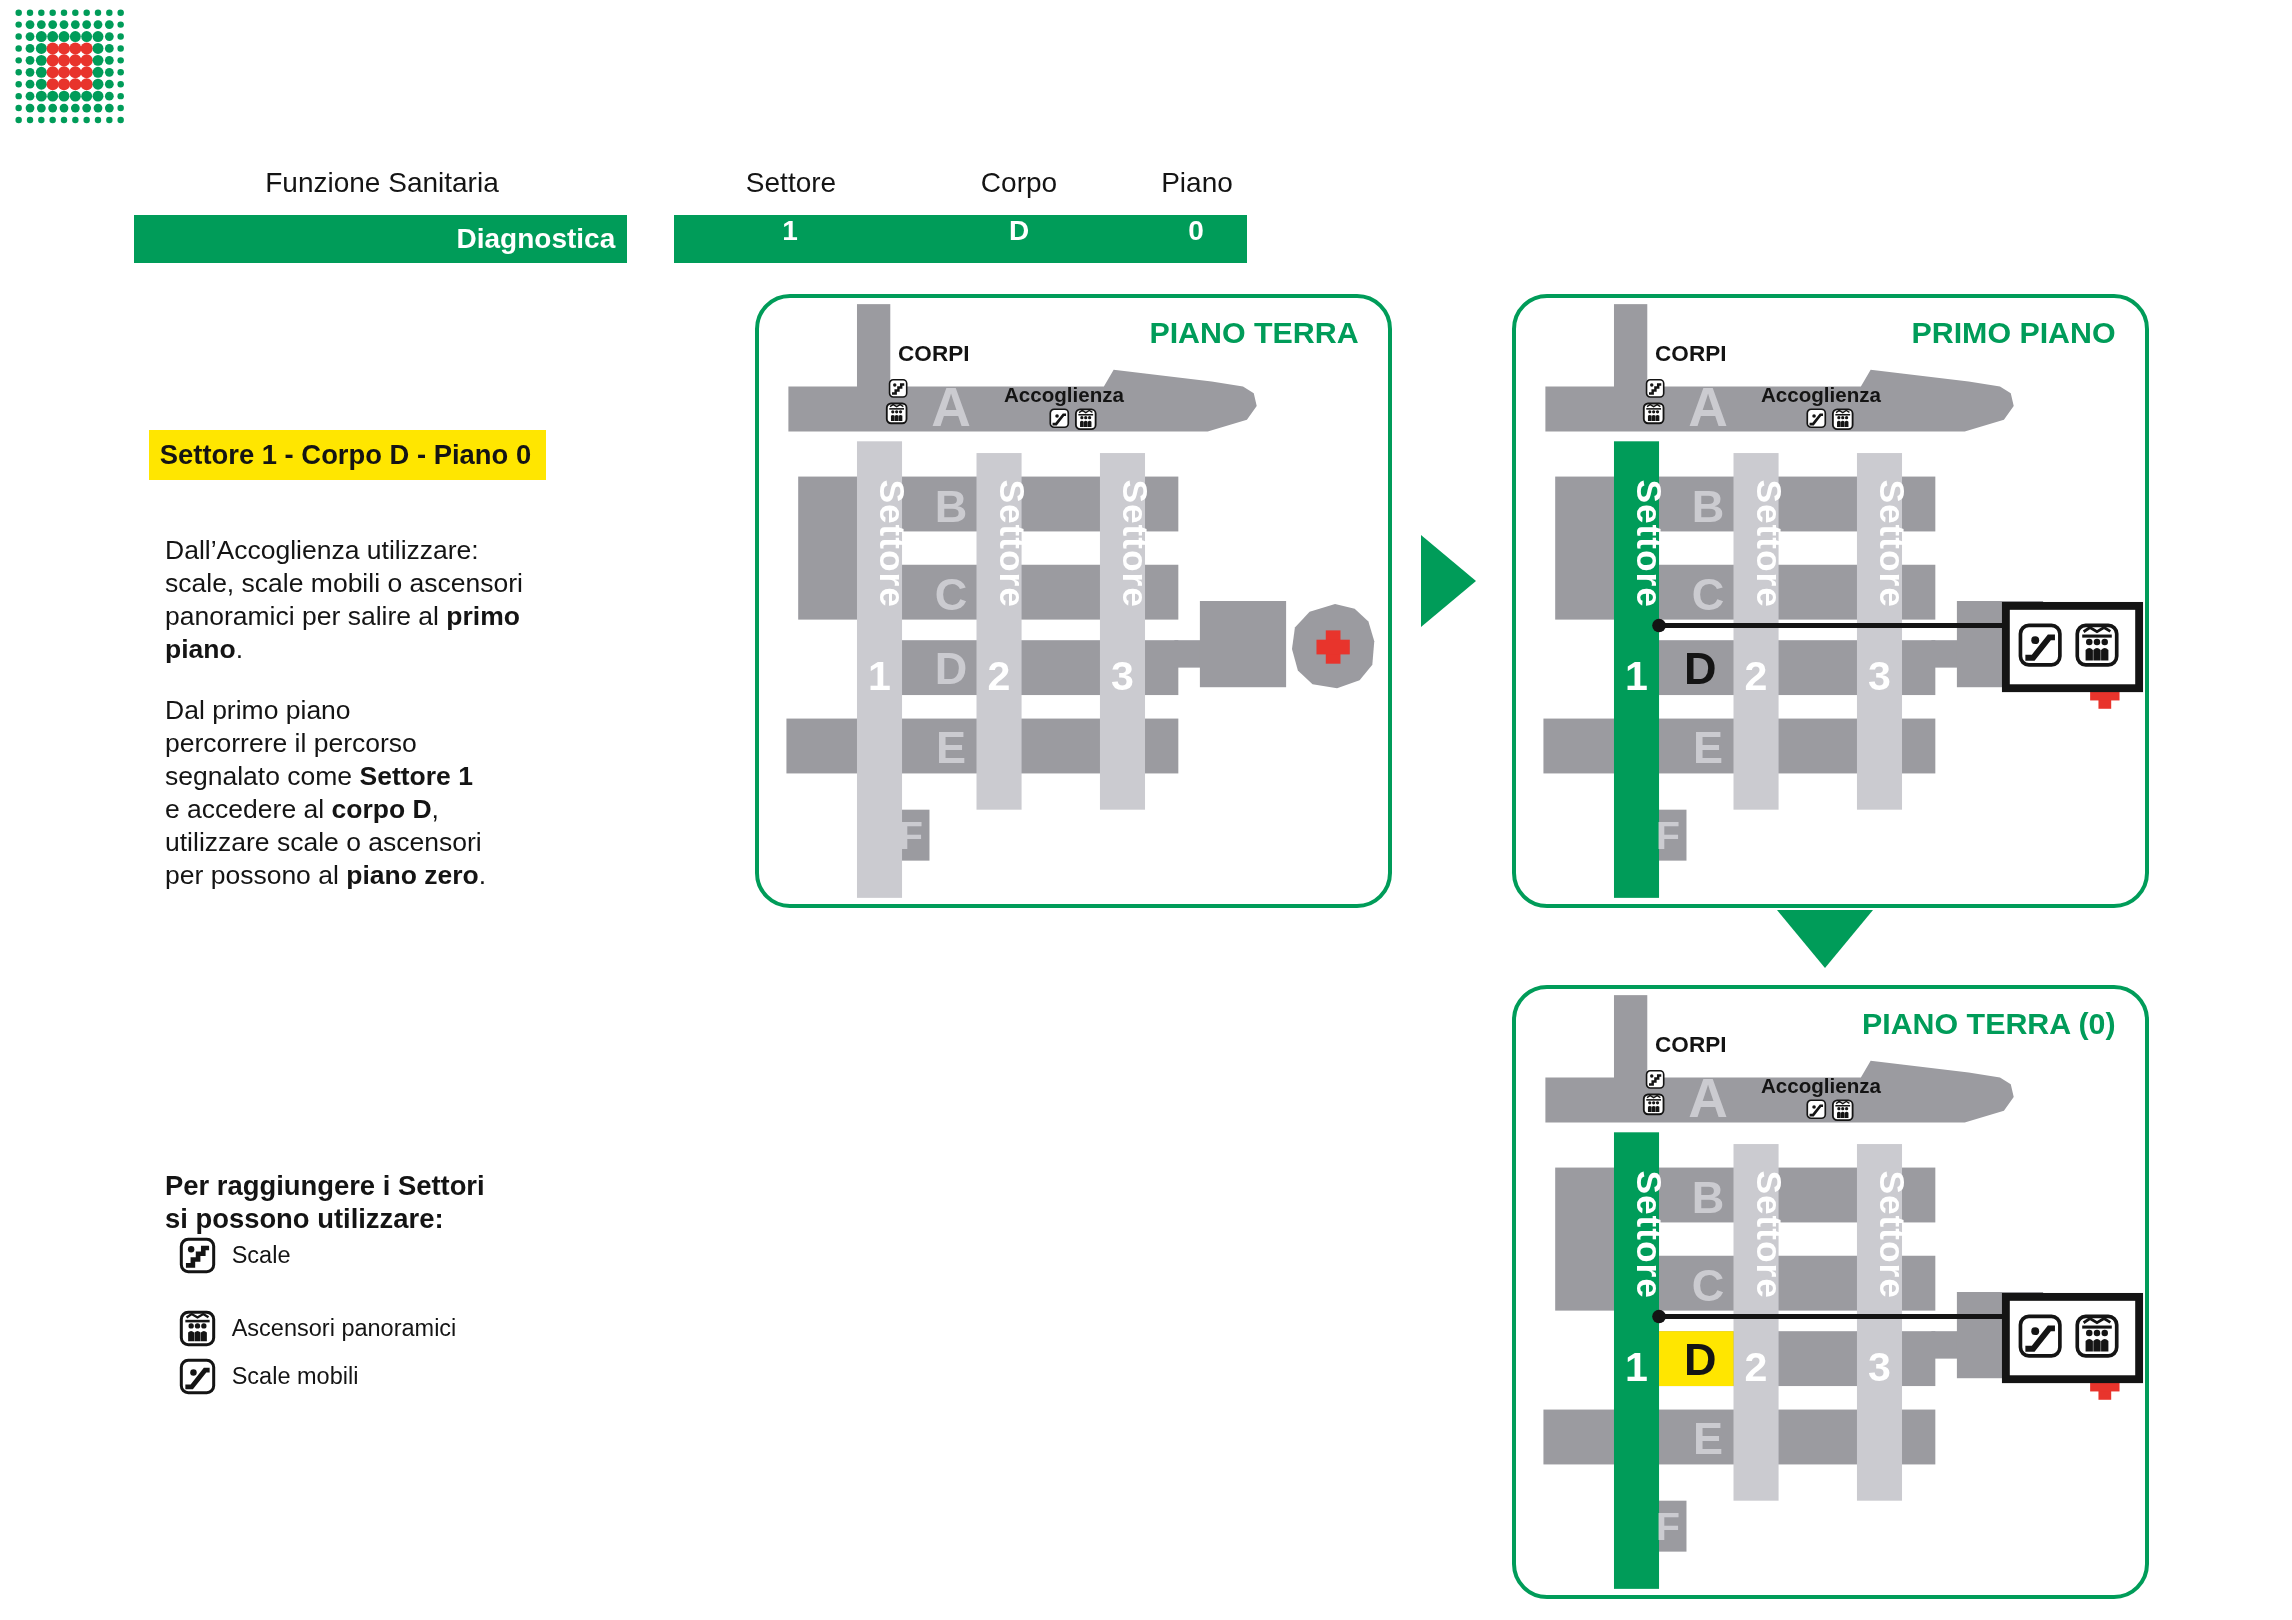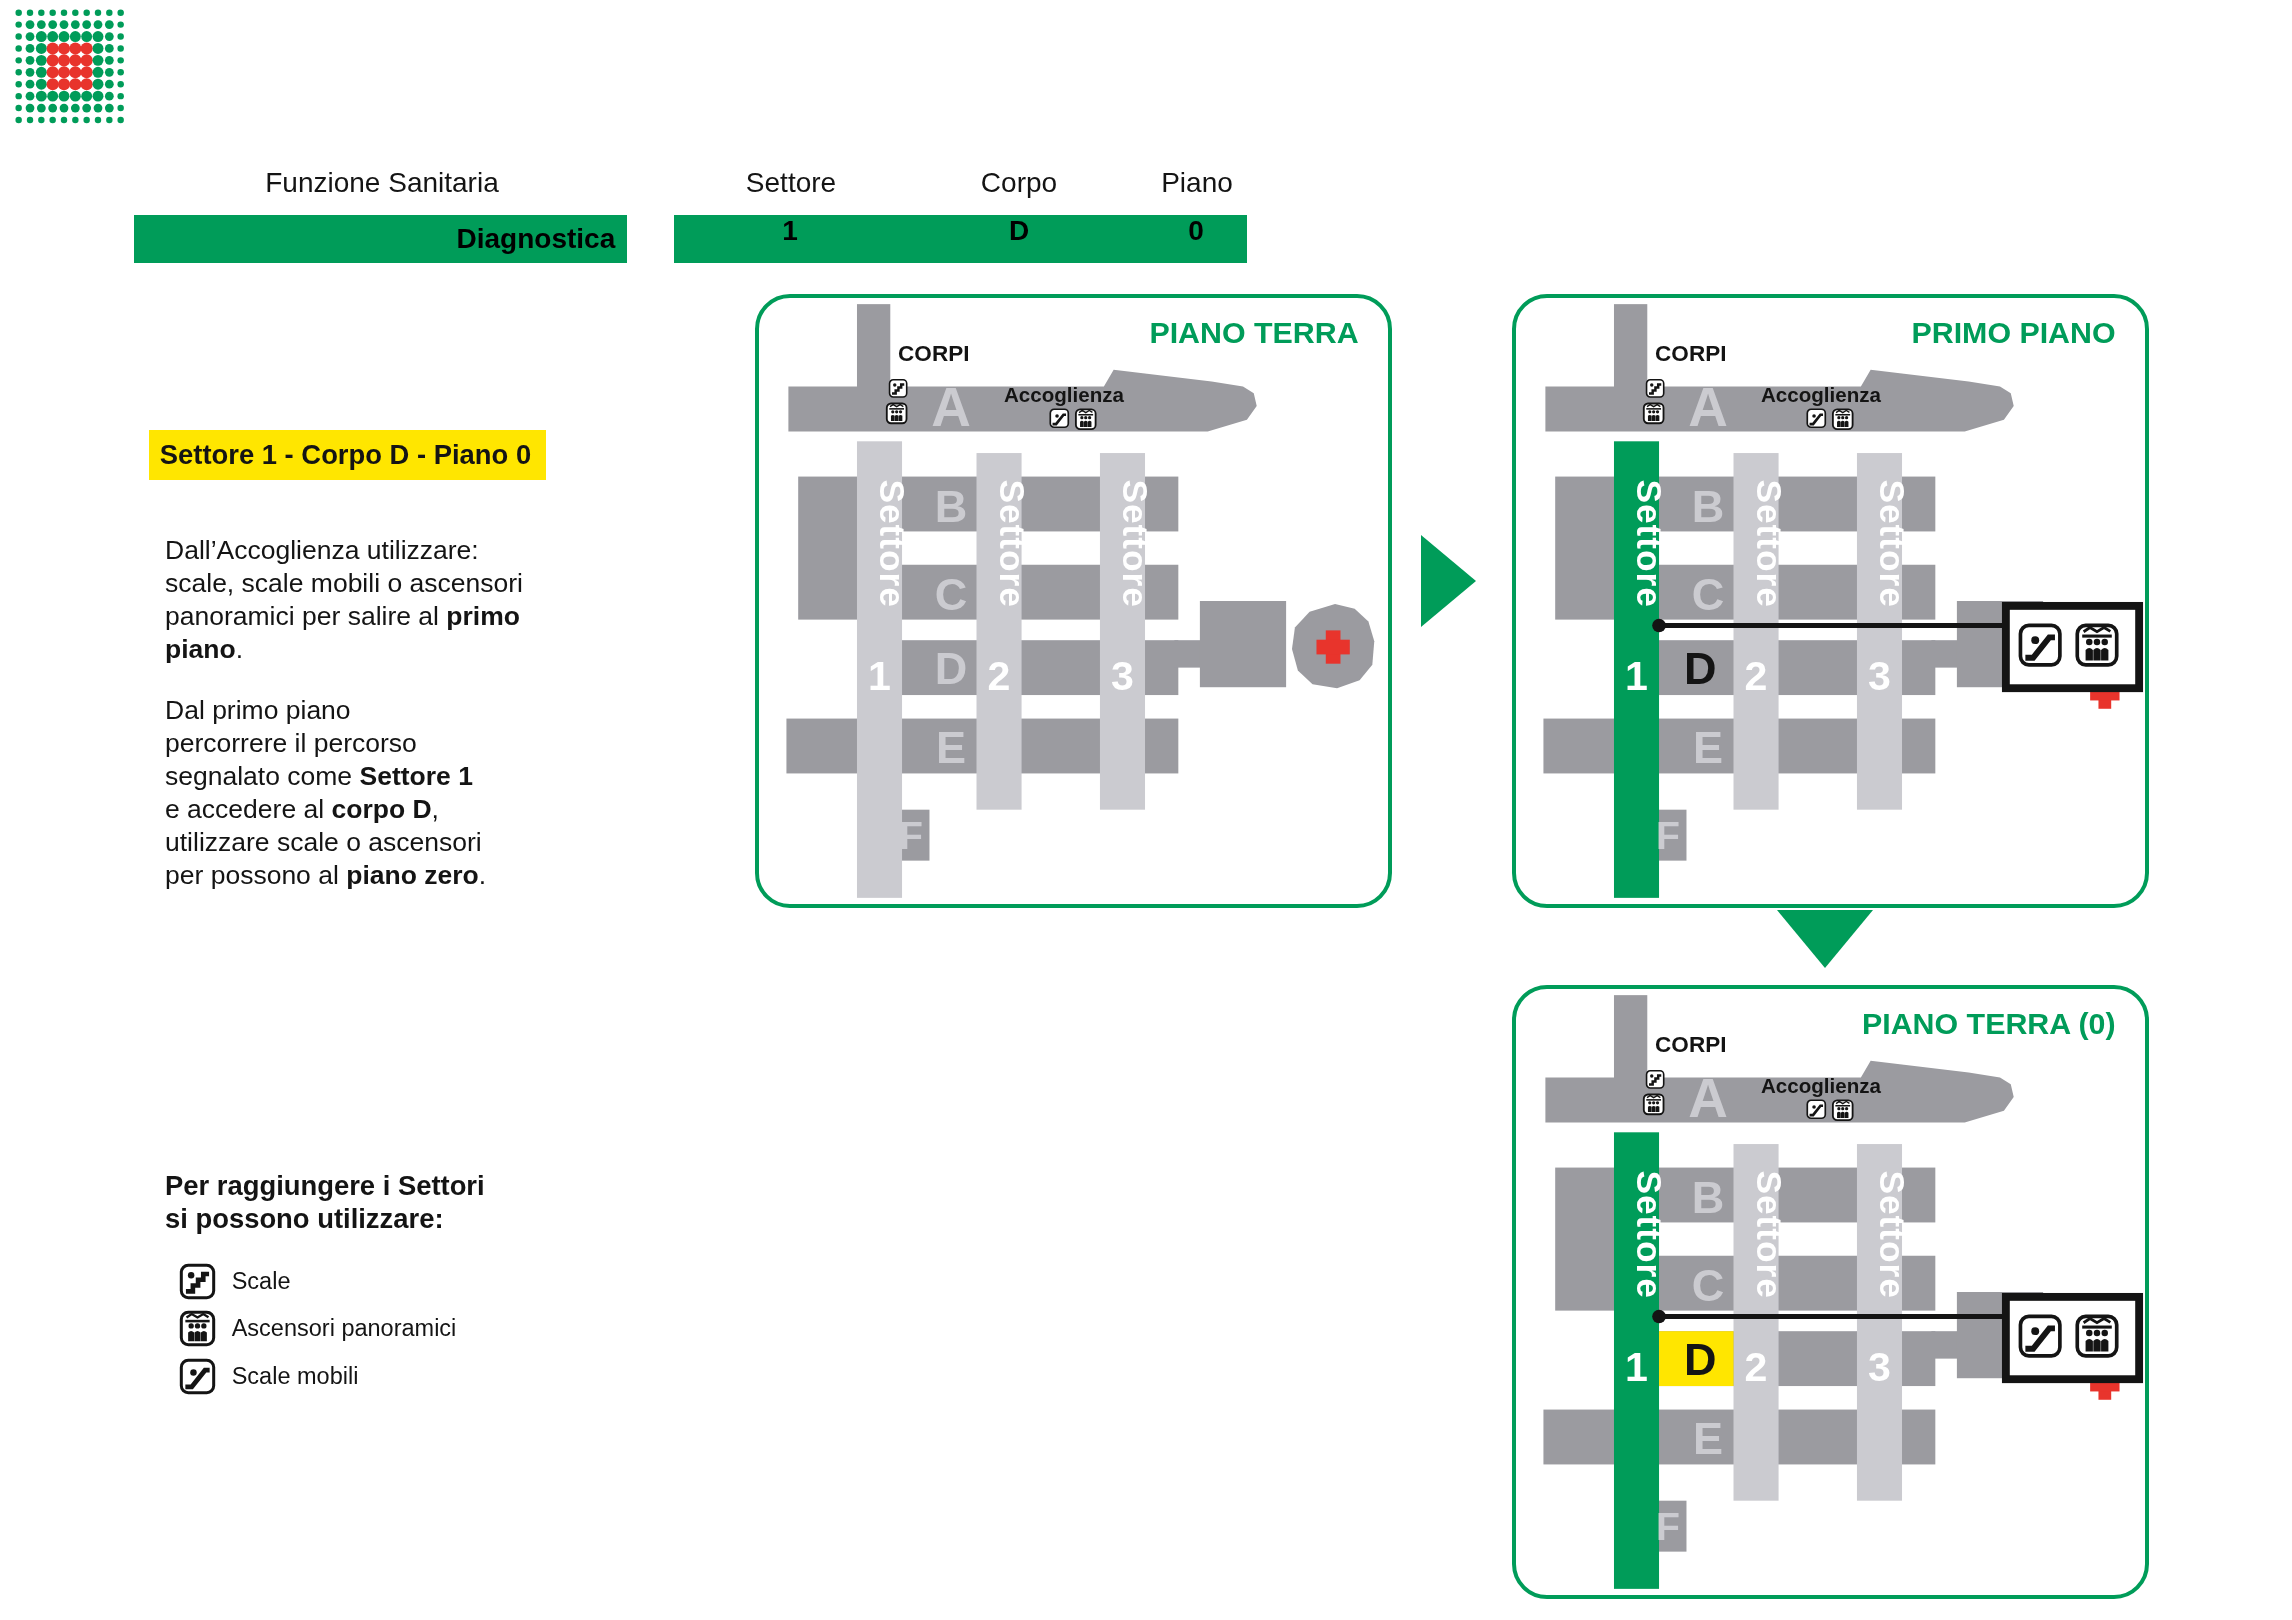--- a/index.html
+++ b/index.html
@@ -9,21 +9,21 @@
   
   #banner{left:134px;top:0;width:2158px;height:122px;}
   #banner-title{left:167px;top:0;height:122px;display:flex;align-items:center;
     font-family:"Liberation Mono",monospace;font-size:57px;letter-spacing:2px;color:#fff;}
   #logo{left:3.9px;top:0;width:129px;height:127px;background:#fff;}
   
   .col-header{top:165px;height:35px;font-size:28px;color:#141414;text-align:center;
     display:flex;align-items:center;justify-content:center;white-space:nowrap;}
   .green-bar{top:215px;height:48px;display:flex;align-items:center;}
   .bar-val{position:absolute;top:0;height:32px;display:flex;align-items:center;justify-content:center;
-    color:#000000;font-weight:bold;font-size:28px;}
+    color:#ffffff;font-weight:bold;font-size:28px;}
   
   .intro{left:165px;top:294px;font-size:28px;font-weight:bold;line-height:34px;}
   #highlight{left:149px;top:430px;width:397px;height:50px;display:flex;align-items:center;
     padding-left:10.8px;box-sizing:border-box;font-size:27.4px;font-weight:bold;}
   .para{left:165px;font-size:26.5px;line-height:33px;}
   #para1{top:534px;}
   #para2{top:694px;}
   .legend-title{left:165px;top:1169px;font-size:27.4px;font-weight:bold;line-height:33px;}
   .legend-row{position:absolute;left:179px;height:39px;display:flex;align-items:center;gap:15.7px;}
   .legend-label{font-size:23.5px;color:#141414;}
@@ -173,21 +173,21 @@
       <div><span>e accedere al </span><b>corpo D</b><span>,</span></div>
       <div><span>utilizzare scale o ascensori</span></div>
       <div><span>per possono al </span><b>piano zero</b><span>.</span></div>
     </div>
 
   <div class="abs legend-title" id="legend-title">
       <div><span>Per raggiungere i Settori</span></div>
       <div><span>si possono utilizzare:</span></div>
     </div>
   <div id="legend-rows">
-      <div class="legend-row" style="top: 1262px;">
+      <div class="legend-row" style="top: 1236px;">
         <svg width="37" height="37" viewBox="0 0 32 32">
           <rect x="2" y="2" width="28" height="28" rx="6" fill="#fff" stroke="#141414" stroke-width="2.6"></rect>
           <path d="M6 24.5 H12 V19.5 H16.5 V14.5 H21 V9.5 H26" fill="none" stroke="#141414" stroke-width="4"></path>
           <circle cx="10.5" cy="10.5" r="2.8" fill="#141414"></circle>
         </svg>
                    <span class="legend-label">Scale</span>
       </div>
       <div class="legend-row" style="top: 1309px;">
         <svg width="37" height="37" viewBox="0 0 32 32">
           <rect x="2" y="2" width="28" height="28" rx="6" fill="#fff" stroke="#141414" stroke-width="2.6"></rect>

